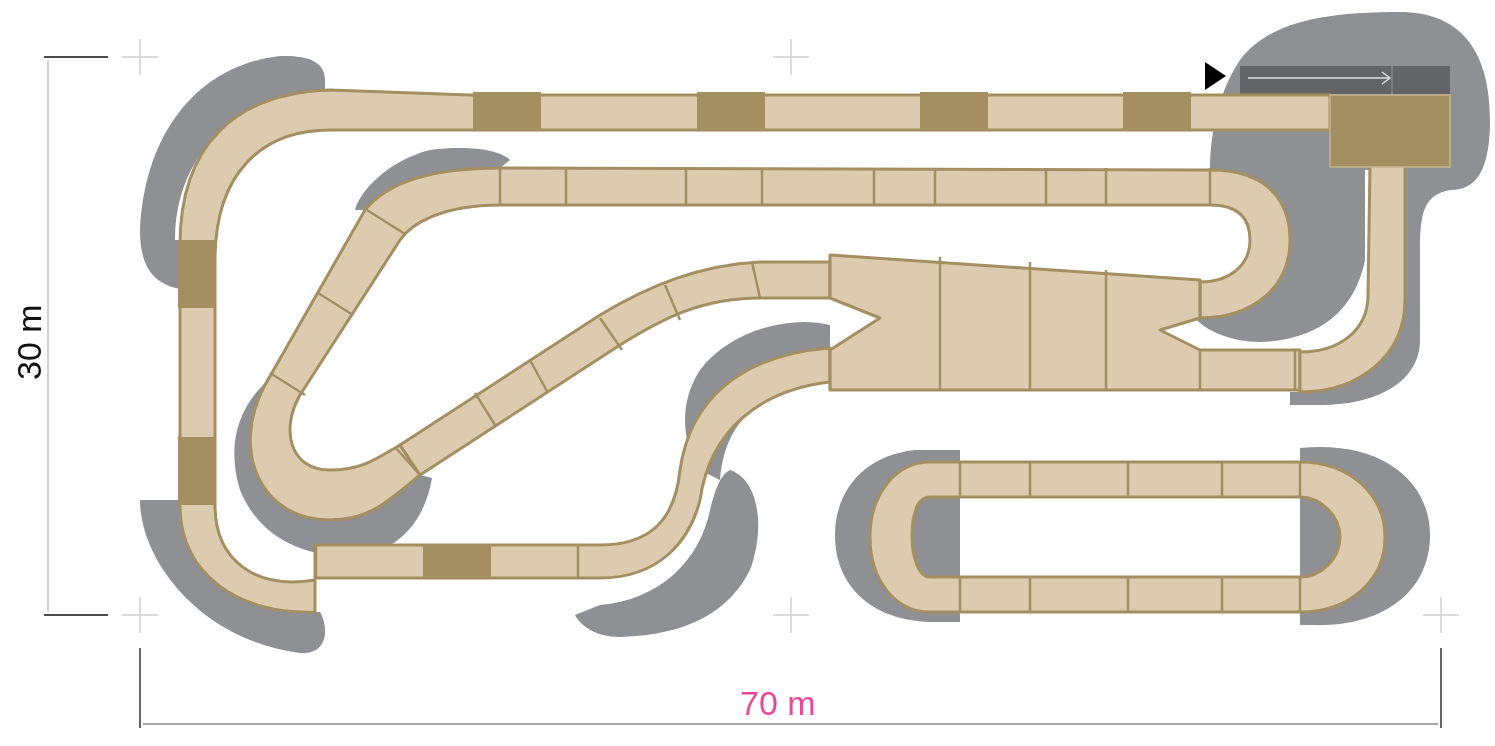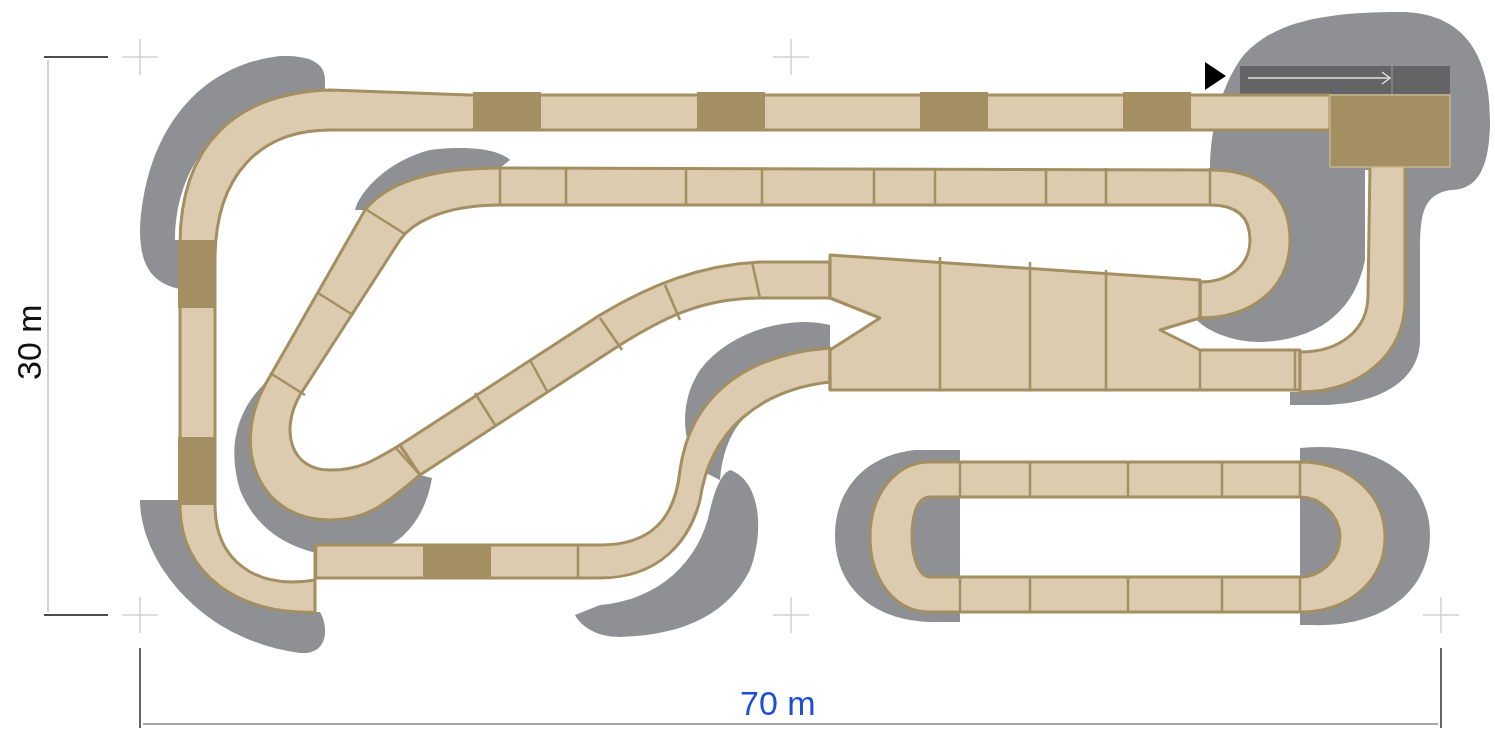--- a/index.html
+++ b/index.html
@@ -1,18 +1,18 @@
 <!DOCTYPE html>
 <html><head>
 <meta charset="utf-8">
 <style>
   html, body { margin: 0; padding: 0; background: #ffffff; }
   body { width: 1495px; height: 746px; overflow: hidden; position: relative; font-family: "Liberation Sans", sans-serif; }
   svg { position: absolute; left: 0; top: 0; }
-  .label-h { position: absolute; left: 740px; top: 686px; font-size: 34px; color: #1d4ed8; line-height: 1; }
+  .label-h { position: absolute; left: 740px; top: 686px; font-size: 34px; color: #ec4899; line-height: 1; }
   .label-v { position: absolute; left: 12px; top: 300px; font-size: 34px; color: #111; transform: rotate(-90deg); transform-origin: left top; line-height: 1; white-space: nowrap; top: 380px; }
 </style>
 </head>
 <body>
 
 <svg width="1495" height="746" viewBox="0 0 1495 746" xmlns="http://www.w3.org/2000/svg">
   <defs>
     <g id="xmark">
       <line x1="-10" y1="-10" x2="0" y2="0" stroke="#a38f62" stroke-width="2.5"></line>
       <line x1="10" y1="-10" x2="0" y2="0" stroke="#a38f62" stroke-width="2.5"></line>

